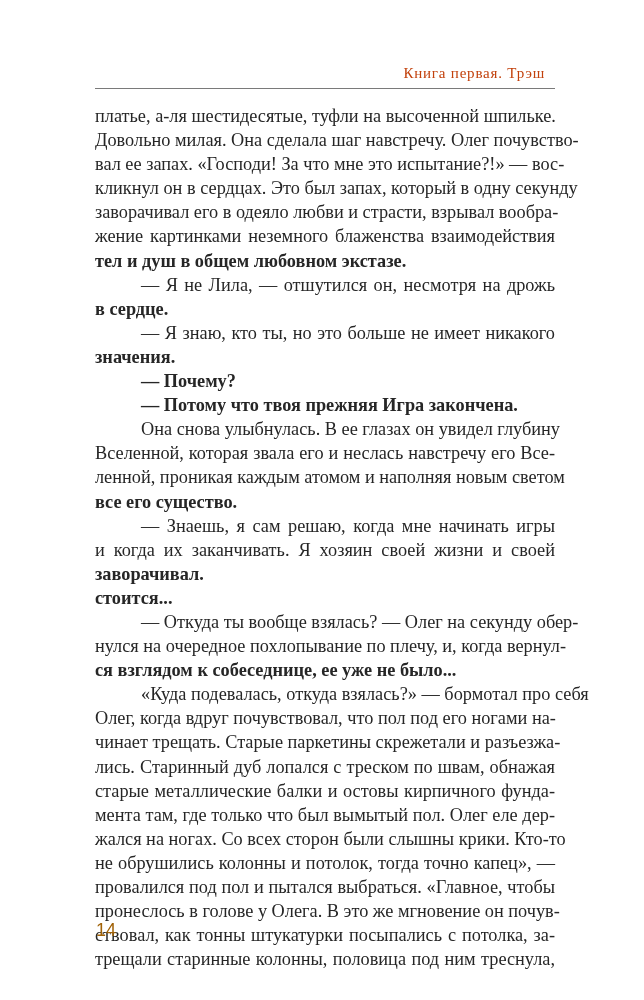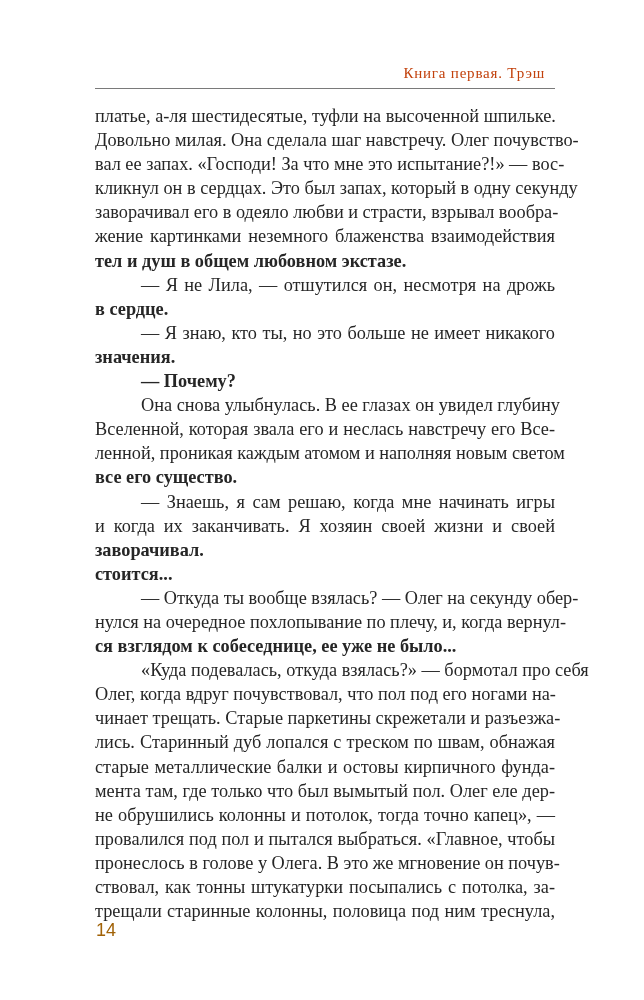--- a/index.html
+++ b/index.html
@@ -78,37 +78,39 @@
     <span class="line">вал ее запах. «Господи! За что мне это испытание?!» — вос-</span>
     <span class="line">кликнул он в сердцах. Это был запах, который в одну секунду</span>
     <span class="line">заворачивал его в одеяло любви и страсти, взрывал вообра-</span>
     <span class="line">жение картинками неземного блаженства взаимодействия</span>
     <span class="line last">тел и душ в общем любовном экстазе.</span>
     <span class="line indent">— Я не Лила, — отшутился он, несмотря на дрожь</span>
     <span class="line last">в сердце.</span>
     <span class="line indent">— Я знаю, кто ты, но это больше не имеет никакого</span>
     <span class="line last">значения.</span>
     <span class="line indent last">— Почему?</span>
+    <span class="line indent last">— Потому что твоя прежняя Игра закончена.</span>
     <span class="line indent">Она снова улыбнулась. В ее глазах он увидел глубину</span>
     <span class="line">Вселенной, которая звала его и неслась навстречу его Все-</span>
     <span class="line">ленной, проникая каждым атомом и наполняя новым светом</span>
     <span class="line last">все его существо.</span>
     <span class="line indent">— Знаешь, я сам решаю, когда мне начинать игры</span>
     <span class="line">и когда их заканчивать. Я хозяин своей жизни и своей</span>
     <span class="line last">заворачивал.</span>
     <span class="line last">стоится...</span>
     <span class="line indent">— Откуда ты вообще взялась? — Олег на секунду обер-</span>
     <span class="line">нулся на очередное похлопывание по плечу, и, когда вернул-</span>
     <span class="line last">ся взглядом к собеседнице, ее уже не было...</span>
     <span class="line indent">«Куда подевалась, откуда взялась?» — бормотал про себя</span>
     <span class="line">Олег, когда вдруг почувствовал, что пол под его ногами на-</span>
     <span class="line">чинает трещать. Старые паркетины скрежетали и разъезжа-</span>
     <span class="line">лись. Старинный дуб лопался с треском по швам, обнажая</span>
     <span class="line">старые металлические балки и остовы кирпичного фунда-</span>
     <span class="line">мента там, где только что был вымытый пол. Олег еле дер-</span>
+    <span class="line">жался на ногах. Со всех сторон были слышны крики. Кто-то</span>
     <span class="line">не обрушились колонны и потолок, тогда точно капец», —</span>
     <span class="line">провалился под пол и пытался выбраться. «Главное, чтобы</span>
     <span class="line">пронеслось в голове у Олега. В это же мгновение он почув-</span>
     <span class="line">ствовал, как тонны штукатурки посыпались с потолка, за-</span>
     <span class="line">трещали старинные колонны, половица под ним треснула,</span>
   </div>
 
 <div class="page-number">14</div>
 
 </body></html>

